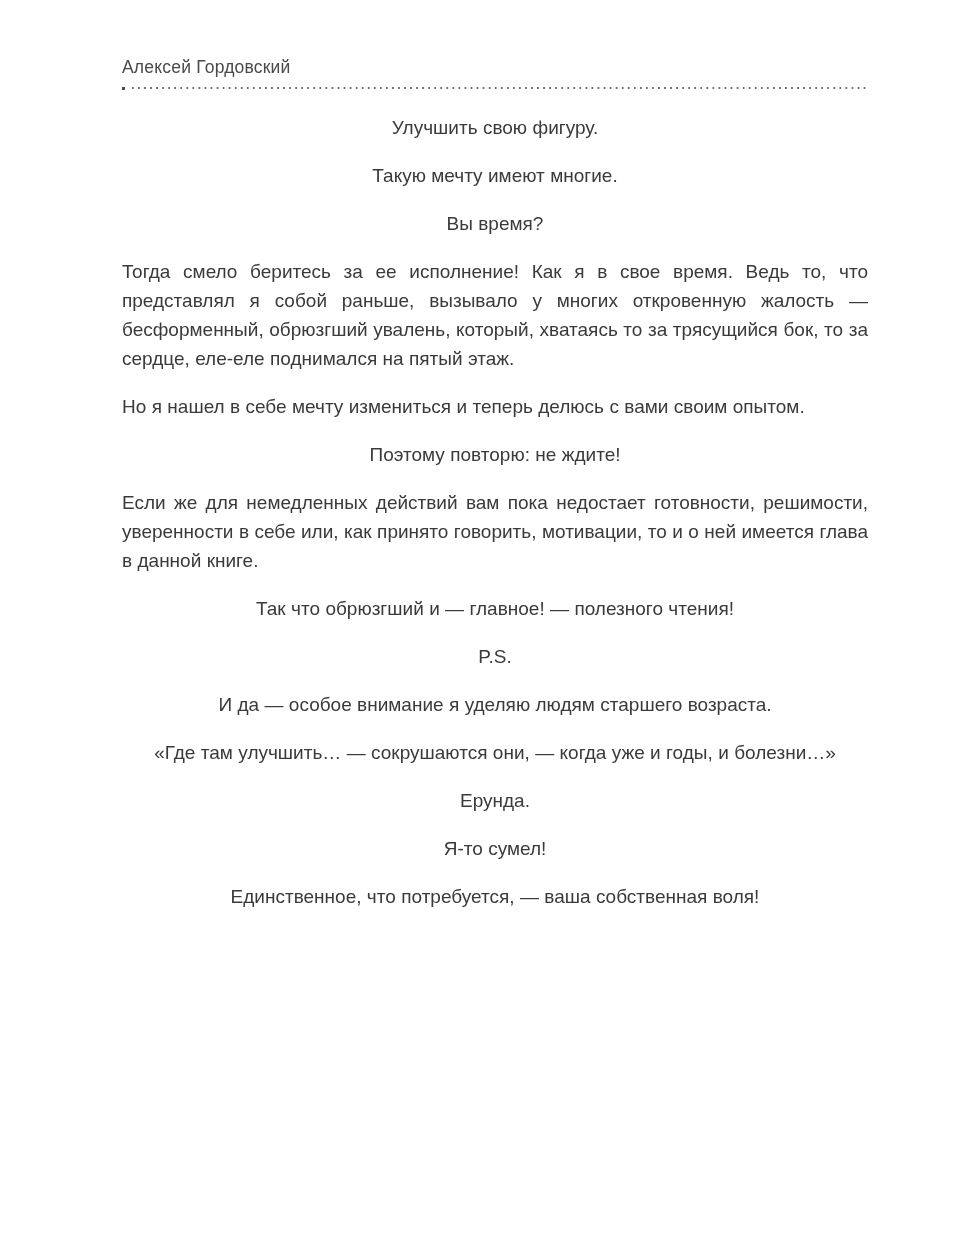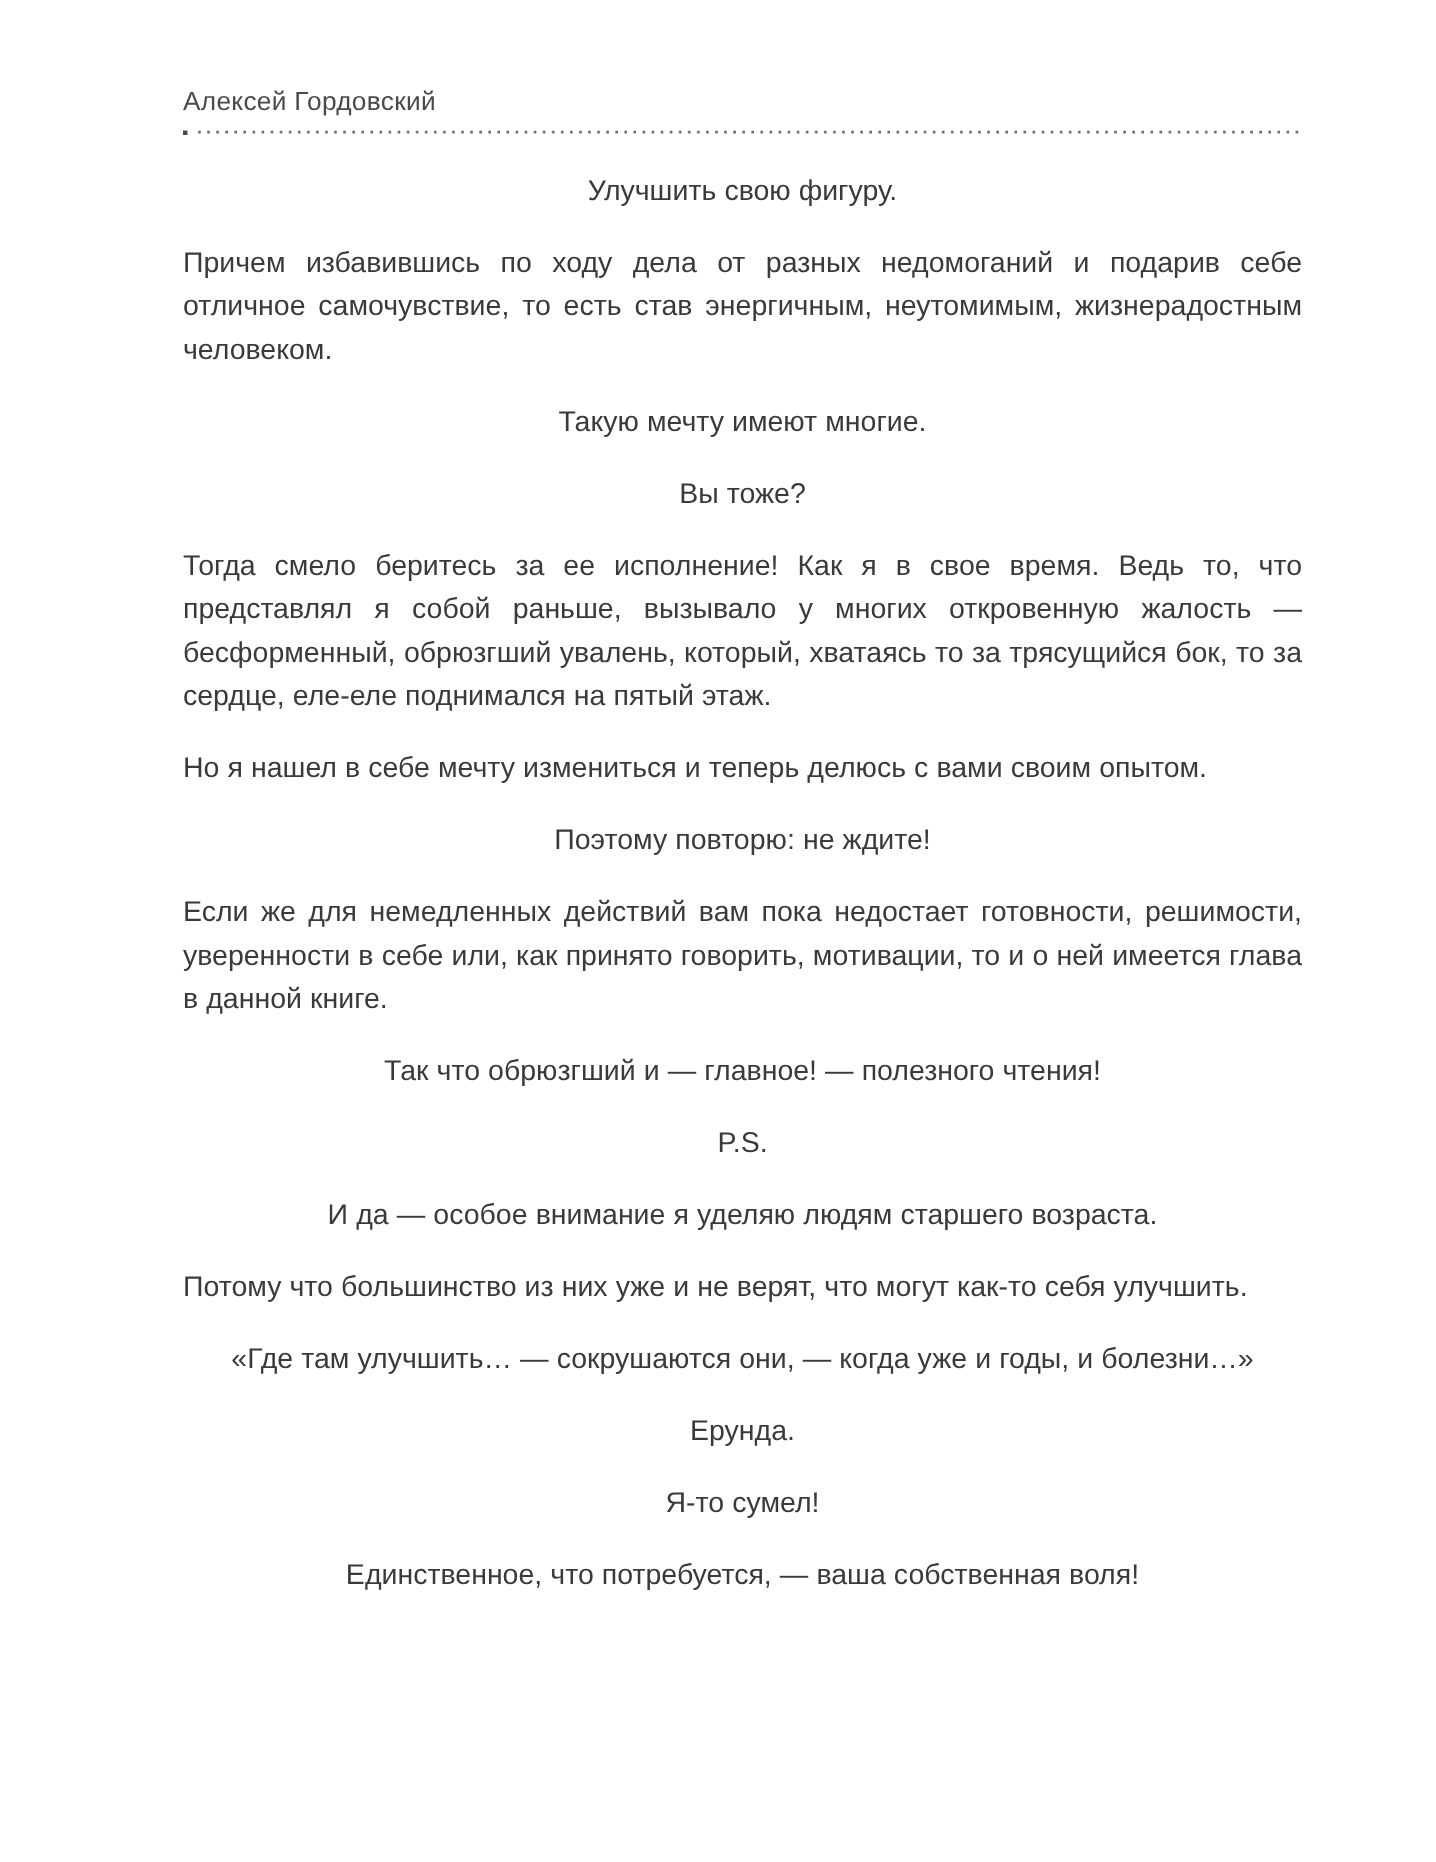--- a/index.html
+++ b/index.html
@@ -97,30 +97,28 @@
     <div class="running-header-name">Алексей Гордовский</div>
   </div>
 
   <div class="header-rule">
     <span class="header-rule-lead"></span>
     <span class="header-rule-dots"></span>
   </div>
 
   <div class="content">
     <p class="para short">Улучшить свою фигуру.</p>
-    <p class="para">Причем избавившись по ходу дела от разных недомоганий и подарив себе отличное самочувствие, то есть став энергичным, неутомимым, жизнерадостным человеком.</p>
     <p class="para short">Такую мечту имеют многие.</p>
-    <p class="para short">Вы тоже?</p>
+    <p class="para short">Вы время?</p>
     <p class="para">Тогда смело беритесь за ее исполнение! Как я в свое время. Ведь то, что представлял я собой раньше, вызывало у многих откровенную жалость — бесформенный, обрюзгший увалень, который, хватаясь то за трясущийся бок, то за сердце, еле-еле поднимался на пятый этаж.</p>
     <p class="para">Но я нашел в себе мечту измениться и теперь делюсь с вами своим опытом.</p>
     <p class="para short">Поэтому повторю: не ждите!</p>
     <p class="para">Если же для немедленных действий вам пока недостает готовности, решимости, уверенности в себе или, как принято говорить, мотивации, то и о ней имеется глава в данной книге.</p>
     <p class="para short">Так что обрюзгший и — главное! — полезного чтения!</p>
     <p class="para short">P.S.</p>
     <p class="para short">И да — особое внимание я уделяю людям старшего возраста.</p>
-    <p class="para">Потому что большинство из них уже и не верят, что могут как-то себя улучшить.</p>
     <p class="para short">«Где там улучшить… — сокрушаются они, — когда уже и годы, и болезни…»</p>
     <p class="para short">Ерунда.</p>
     <p class="para short">Я-то сумел!</p>
     <p class="para short">Единственное, что потребуется, — ваша собственная воля!</p>
   </div>
 
 </div>
 
 </body></html>

